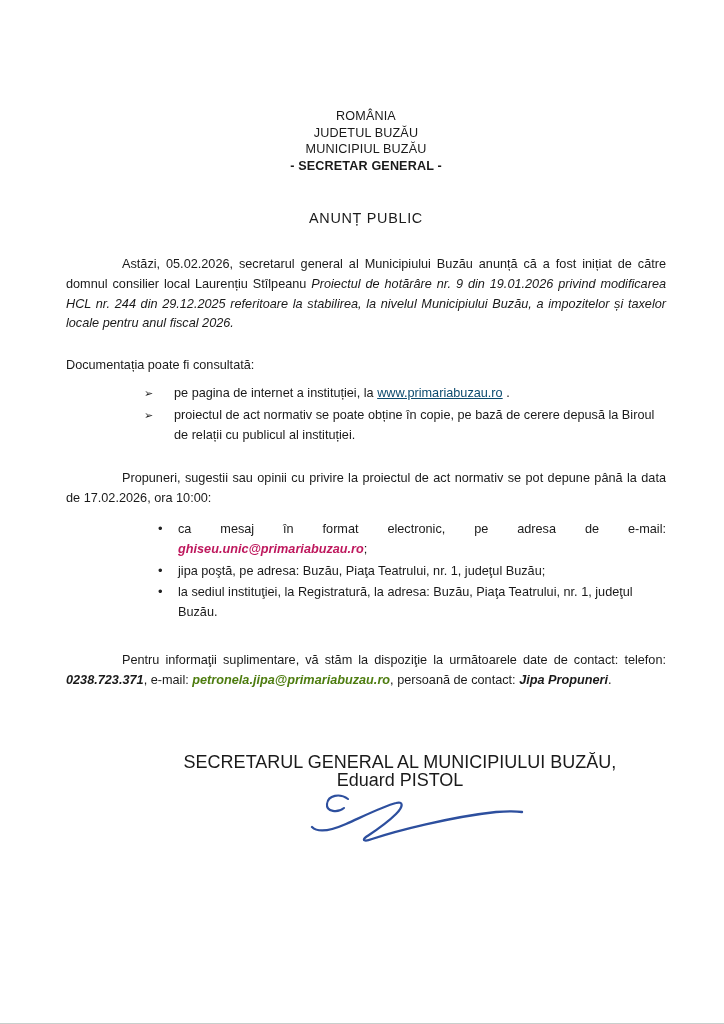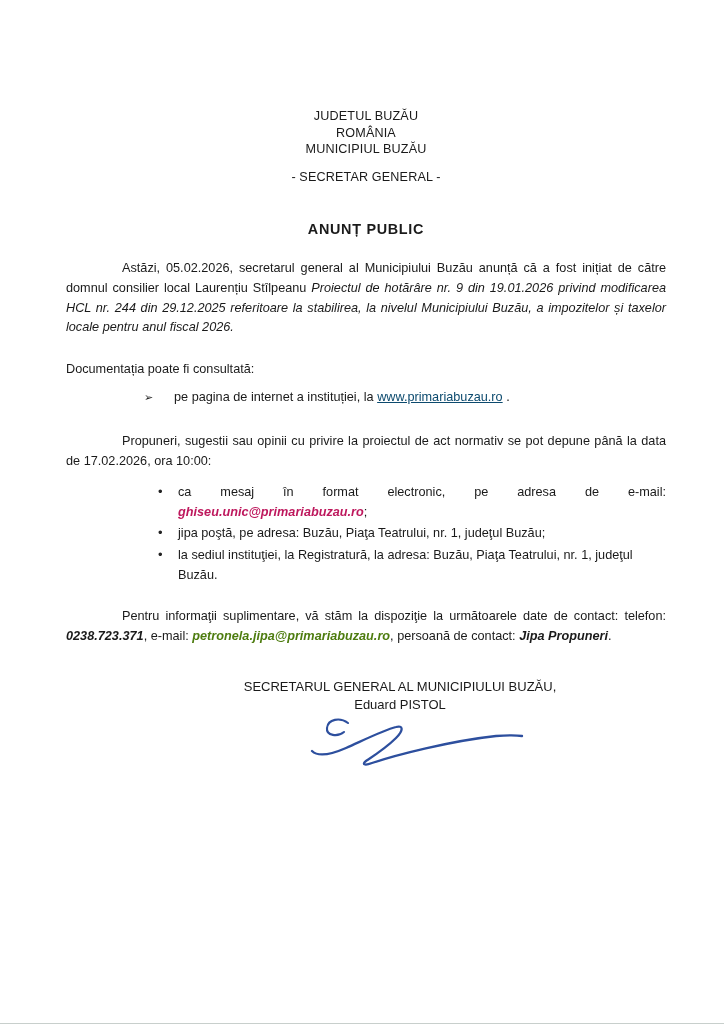--- a/index.html
+++ b/index.html
@@ -30,34 +30,34 @@
 
   
   .doc-header {
     text-align: center;
     padding-top: 108px;
     font-size: 12.6px;
     line-height: 16.6px;
     letter-spacing: 0.15px;
   }
   .doc-header .line { display: block; white-space: pre; }
-  .doc-header .bold { font-weight: normal; margin-top: 11px; }
+  .doc-header .bold { font-weight: bold; }
 
   
   .doc-title {
     text-align: center;
     margin-top: 36px;
     font-size: 14.4px;
-    font-weight: bold;
+    font-weight: normal;
     letter-spacing: 0.7px;
   }
 
   
   .para {
-    margin-top: 22px;
+    margin-top: 29px;
     font-size: 12.7px;
     line-height: 19.6px;
     text-align: justify;
     text-justify: inter-word;
   }
   .para.indent { text-indent: 56px; }
   .para .it { font-style: italic; }
   .para .bi { font-style: italic; font-weight: bold; }
 
   .para-tight { margin-top: 22px; }
@@ -105,59 +105,62 @@
 
   .link {
     color: #0c4a6e;
     text-decoration: underline;
   }
 
   .em-bi { font-style: italic; font-weight: bold; }
 
   
   .sign-block {
-    margin-top: 32px;
+    margin-top: 64px;
     text-align: center;
-    font-size: 13px;
+    font-size: 18px;
     line-height: 17.5px;
     padding-left: 68px;
   }
   .sign-block .sig-line { display: block; }
   .signature-mark {
     margin-top: 2px;
     padding-left: 30px;
     height: 60px;
   }
 </style>
 </head>
 <body>
 
 <div class="page">
   <div class="content">
 
     <div class="doc-header">
+      <span class="line">ROMÂNIA</span>
       <span class="line">JUDETUL BUZĂU</span>
-      <span class="line">ROMÂNIA</span>
       <span class="line">MUNICIPIUL BUZĂU</span>
       <span class="line bold">- SECRETAR GENERAL -</span>
     </div>
 
     <div class="doc-title">ANUNȚ PUBLIC</div>
 
     <div class="para indent">
       <span>Astăzi, 05.02.2026, secretarul general al Municipiului Buzău anunță că a fost inițiat de către domnul consilier local Laurențiu Stîlpeanu </span><span class="it">Proiectul de hotărâre nr. 9 din 19.01.2026 privind modificarea HCL nr. 244 din 29.12.2025 referitoare la stabilirea, la nivelul Municipiului Buzău, a impozitelor și taxelor locale pentru anul fiscal 2026.</span>
     </div>
 
     <div class="para para-tight">
       <span>Documentația poate fi consultată:</span>
     </div>
 
     <ul class="doc-list arrow">
       <li>
         <span>pe pagina de internet a instituției, la </span><a class="link" href="#">www.primariabuzau.ro</a><span> .</span>
+      </li>
+      <li>
+        <span>proiectul de act normativ se poate obține în copie, pe bază de cerere depusă la Biroul de relații cu publicul al instituției.</span>
       </li>
     </ul>
 
     <div class="para para-lead indent">
       <span>Propuneri, sugestii sau opinii cu privire la proiectul de act normativ se pot depune până la data de 17.02.2026, ora 10:00:</span>
     </div>
 
     <ul class="doc-list dot">
       <li class="justified">
         <span class="jline">ca mesaj în format electronic, pe adresa de e-mail:</span><a class="link em-bi" style="color:#be185d;text-decoration:none;" href="#">ghiseu.unic@primariabuzau.ro</a><span>;</span>

